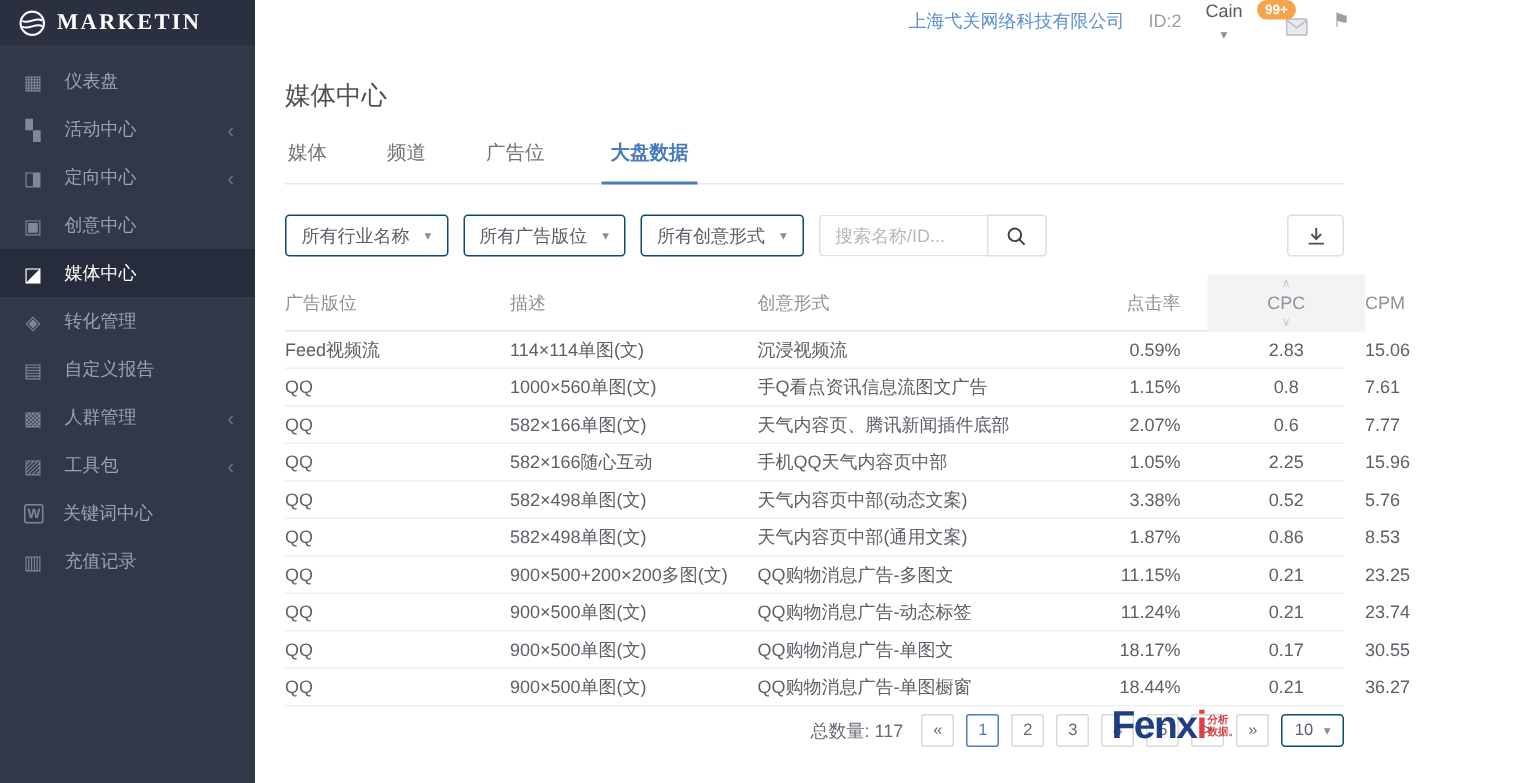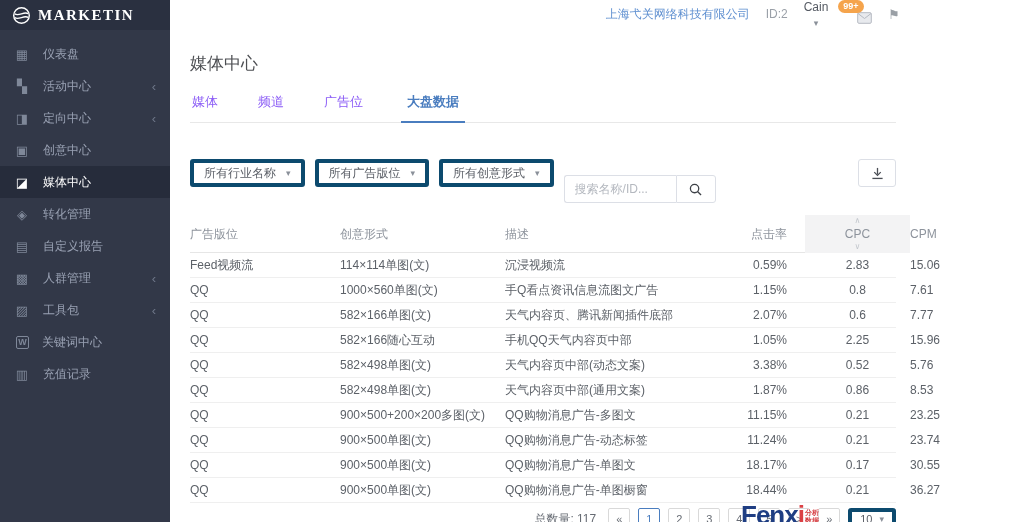--- a/index.html
+++ b/index.html
@@ -56,31 +56,31 @@
     position: absolute; left: -6px; top: -4px; background: #f5a44c; color: #fff;
     font-size: 9px; font-weight: bold; border-radius: 8px; padding: 2px 5px;
     line-height: 1; letter-spacing: 0;
   }
   .flag { color: #9aa0a6; font-size: 13px; cursor: pointer; }
 
   .main { padding: 0 20px; flex: 1; position: relative; }
   .page-title { font-size: 17px; color: #4d4f53; font-weight: normal; margin: 24px 0 18px; }
 
   .tabs { display: flex; gap: 36px; border-bottom: 1px solid #e8e8e8; font-size: 13px; }
-  .tab { padding: 0 2px 11px; color: #8b5cf6; cursor: pointer; }
+  .tab { padding: 0 2px 11px; color: #737373; cursor: pointer; }
   .tab.active { color: #4a7dbf; font-weight: bold; border-bottom: 2px solid #4a7dbf; margin-bottom: -1px; padding: 0 6px 10px; }
 
   
   .filters { margin-top: 20px; display: flex; align-items: center; gap: 10px; }
   .select {
-    height: 28px; border: 4px solid #0c4a6e; border-radius: 3px; background: #fff;
+    height: 28px; border: 1px solid #0c4a6e; border-radius: 3px; background: #fff;
     display: flex; align-items: center; gap: 10px; padding: 0 10px;
     font-size: 12px; color: #5a5e66; cursor: pointer;
   }
-  .search-group { display: flex; margin-top: 32px; }
+  .search-group { display: flex; }
   .search-input {
     height: 28px; width: 112px; border: 1px solid #dcdfe6; border-right: none;
     border-radius: 3px 0 0 3px; padding: 0 10px; font-size: 12px; color: #333;
     outline: none; font-family: inherit;
   }
   .search-input::placeholder { color: #b4b8bf; }
   .search-btn {
     width: 40px; height: 28px; border: 1px solid #dcdfe6; border-radius: 0 3px 3px 0;
     background: #fff; display: flex; align-items: center; justify-content: center; cursor: pointer;
   }
@@ -262,22 +262,22 @@
             <line x1="7" y1="1" x2="7" y2="8" stroke="#4a4e55" stroke-width="1.4"></line>
             <path d="M3.5 5.5 L7 9 L10.5 5.5" fill="none" stroke="#4a4e55" stroke-width="1.4"></path>
             <line x1="1.5" y1="12.3" x2="12.5" y2="12.3" stroke="#4a4e55" stroke-width="1.4"></line>
           </svg>
         </button>
       </div>
 
       <div class="table">
         <div class="thead">
           <div class="th">广告版位</div>
+          <div class="th">描述</div>
           <div class="th">创意形式</div>
-          <div class="th">描述</div>
           <div class="th th-right">点击率</div>
           <div class="th th-cpc">
             <span class="sort-caret up">∧</span>
             <span>CPC</span>
             <span class="sort-caret down">∨</span>
           </div>
           <div class="th th-center">CPM</div>
         </div>
         <div class="tbody">
             <div class="tr">

